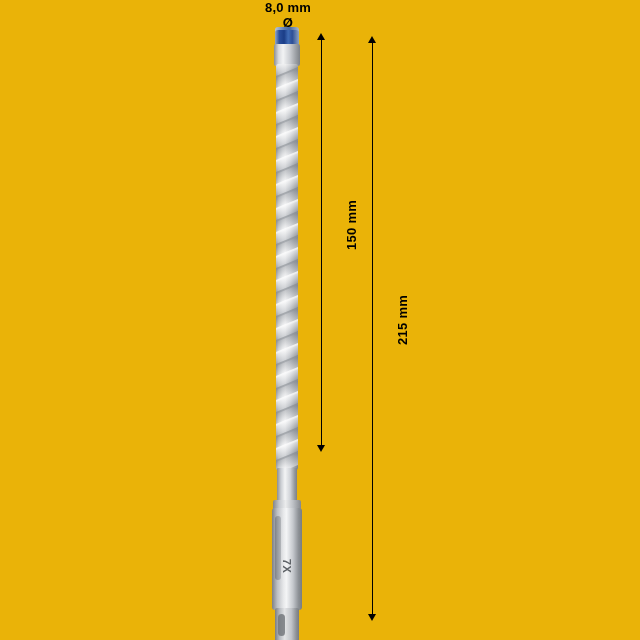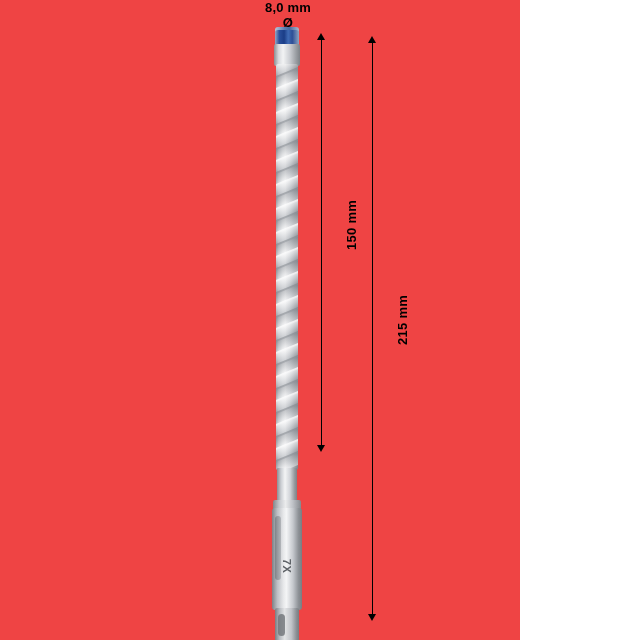--- a/index.html
+++ b/index.html
@@ -5,23 +5,23 @@
   html, body {
     margin: 0;
     padding: 0;
     background: #ffffff;
   }
   body {
     font-family: "Liberation Sans", sans-serif;
   }
   #page {
     position: relative;
-    width: 520px;
+    width: 640px;
     height: 640px;
-    background: #ef4444;
+    background: #eab308;
     overflow: hidden;
   }
 
   
   .dia-label {
     position: absolute;
     left: 228px;
     top: 0px;
     width: 120px;
     text-align: center;

